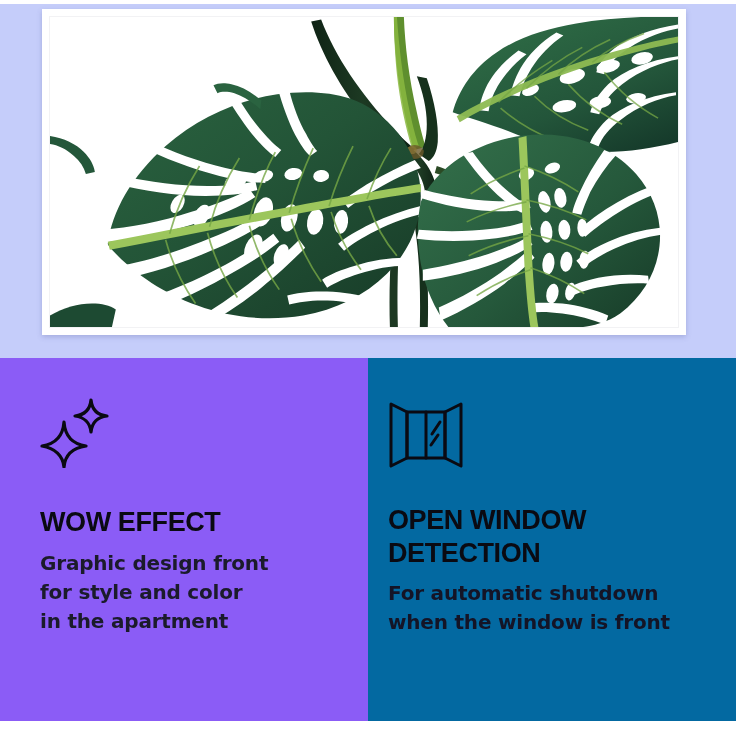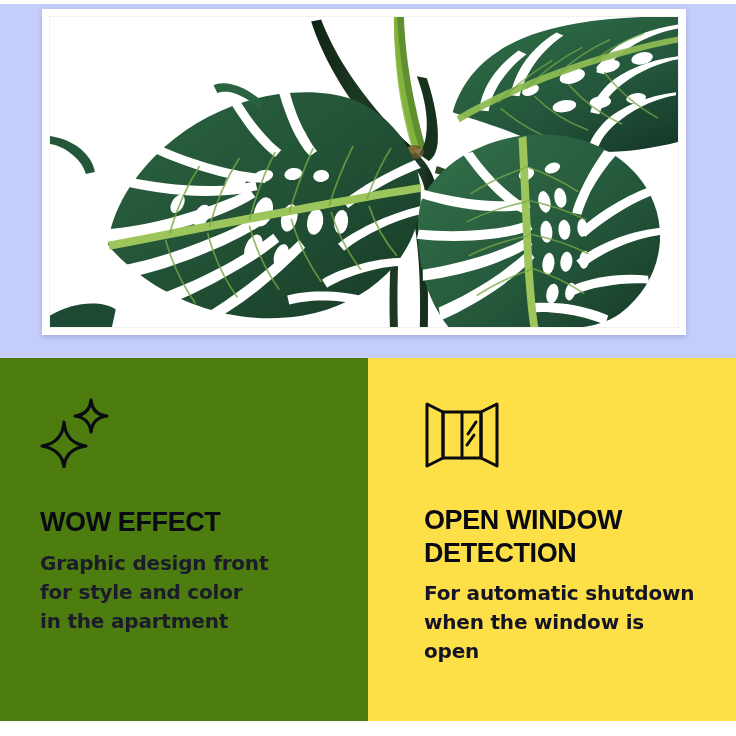--- a/index.html
+++ b/index.html
@@ -49,22 +49,22 @@
     position:absolute;
     left:0; top:358px;
     width:736px; height:363px;
     display:flex;
   }
   .panel{
     position:relative;
     width:368px; height:363px;
     padding:40px 34px 0 40px;
   }
-  .panel-left{ background:#4d7c0f; }
-  .panel-right{ background:#fde047; padding-left:56px; }
+  .panel-left{ background:#8b5cf6; }
+  .panel-right{ background:#0369a1; padding-left:20px; }
 
   .feature-icon{
     width:70px; height:70px;
     margin-bottom:38px;
   }
   .panel-right .feature-icon{ width:76px; height:70px; margin-bottom:36px; }
   .feature-icon svg{ display:block; width:100%; height:100%; }
 
   .feature-title{
     font-family:"Liberation Sans", sans-serif;
@@ -386,18 +386,18 @@
 
           <path d="M38 14 L 38 60"></path>
 
           <path d="M44 36 L 52 24"></path>
           <path d="M43 47 L 50 37"></path>
         </svg>
       </div>
       <div class="feature-title">OPEN WINDOW
 DETECTION</div>
       <div class="feature-desc">For automatic shutdown
-when the window is open</div>
+when the window is front</div>
     </div>
   </div>
 
   <div class="bottom-strip"></div>
 </div>
 
 </body></html>

